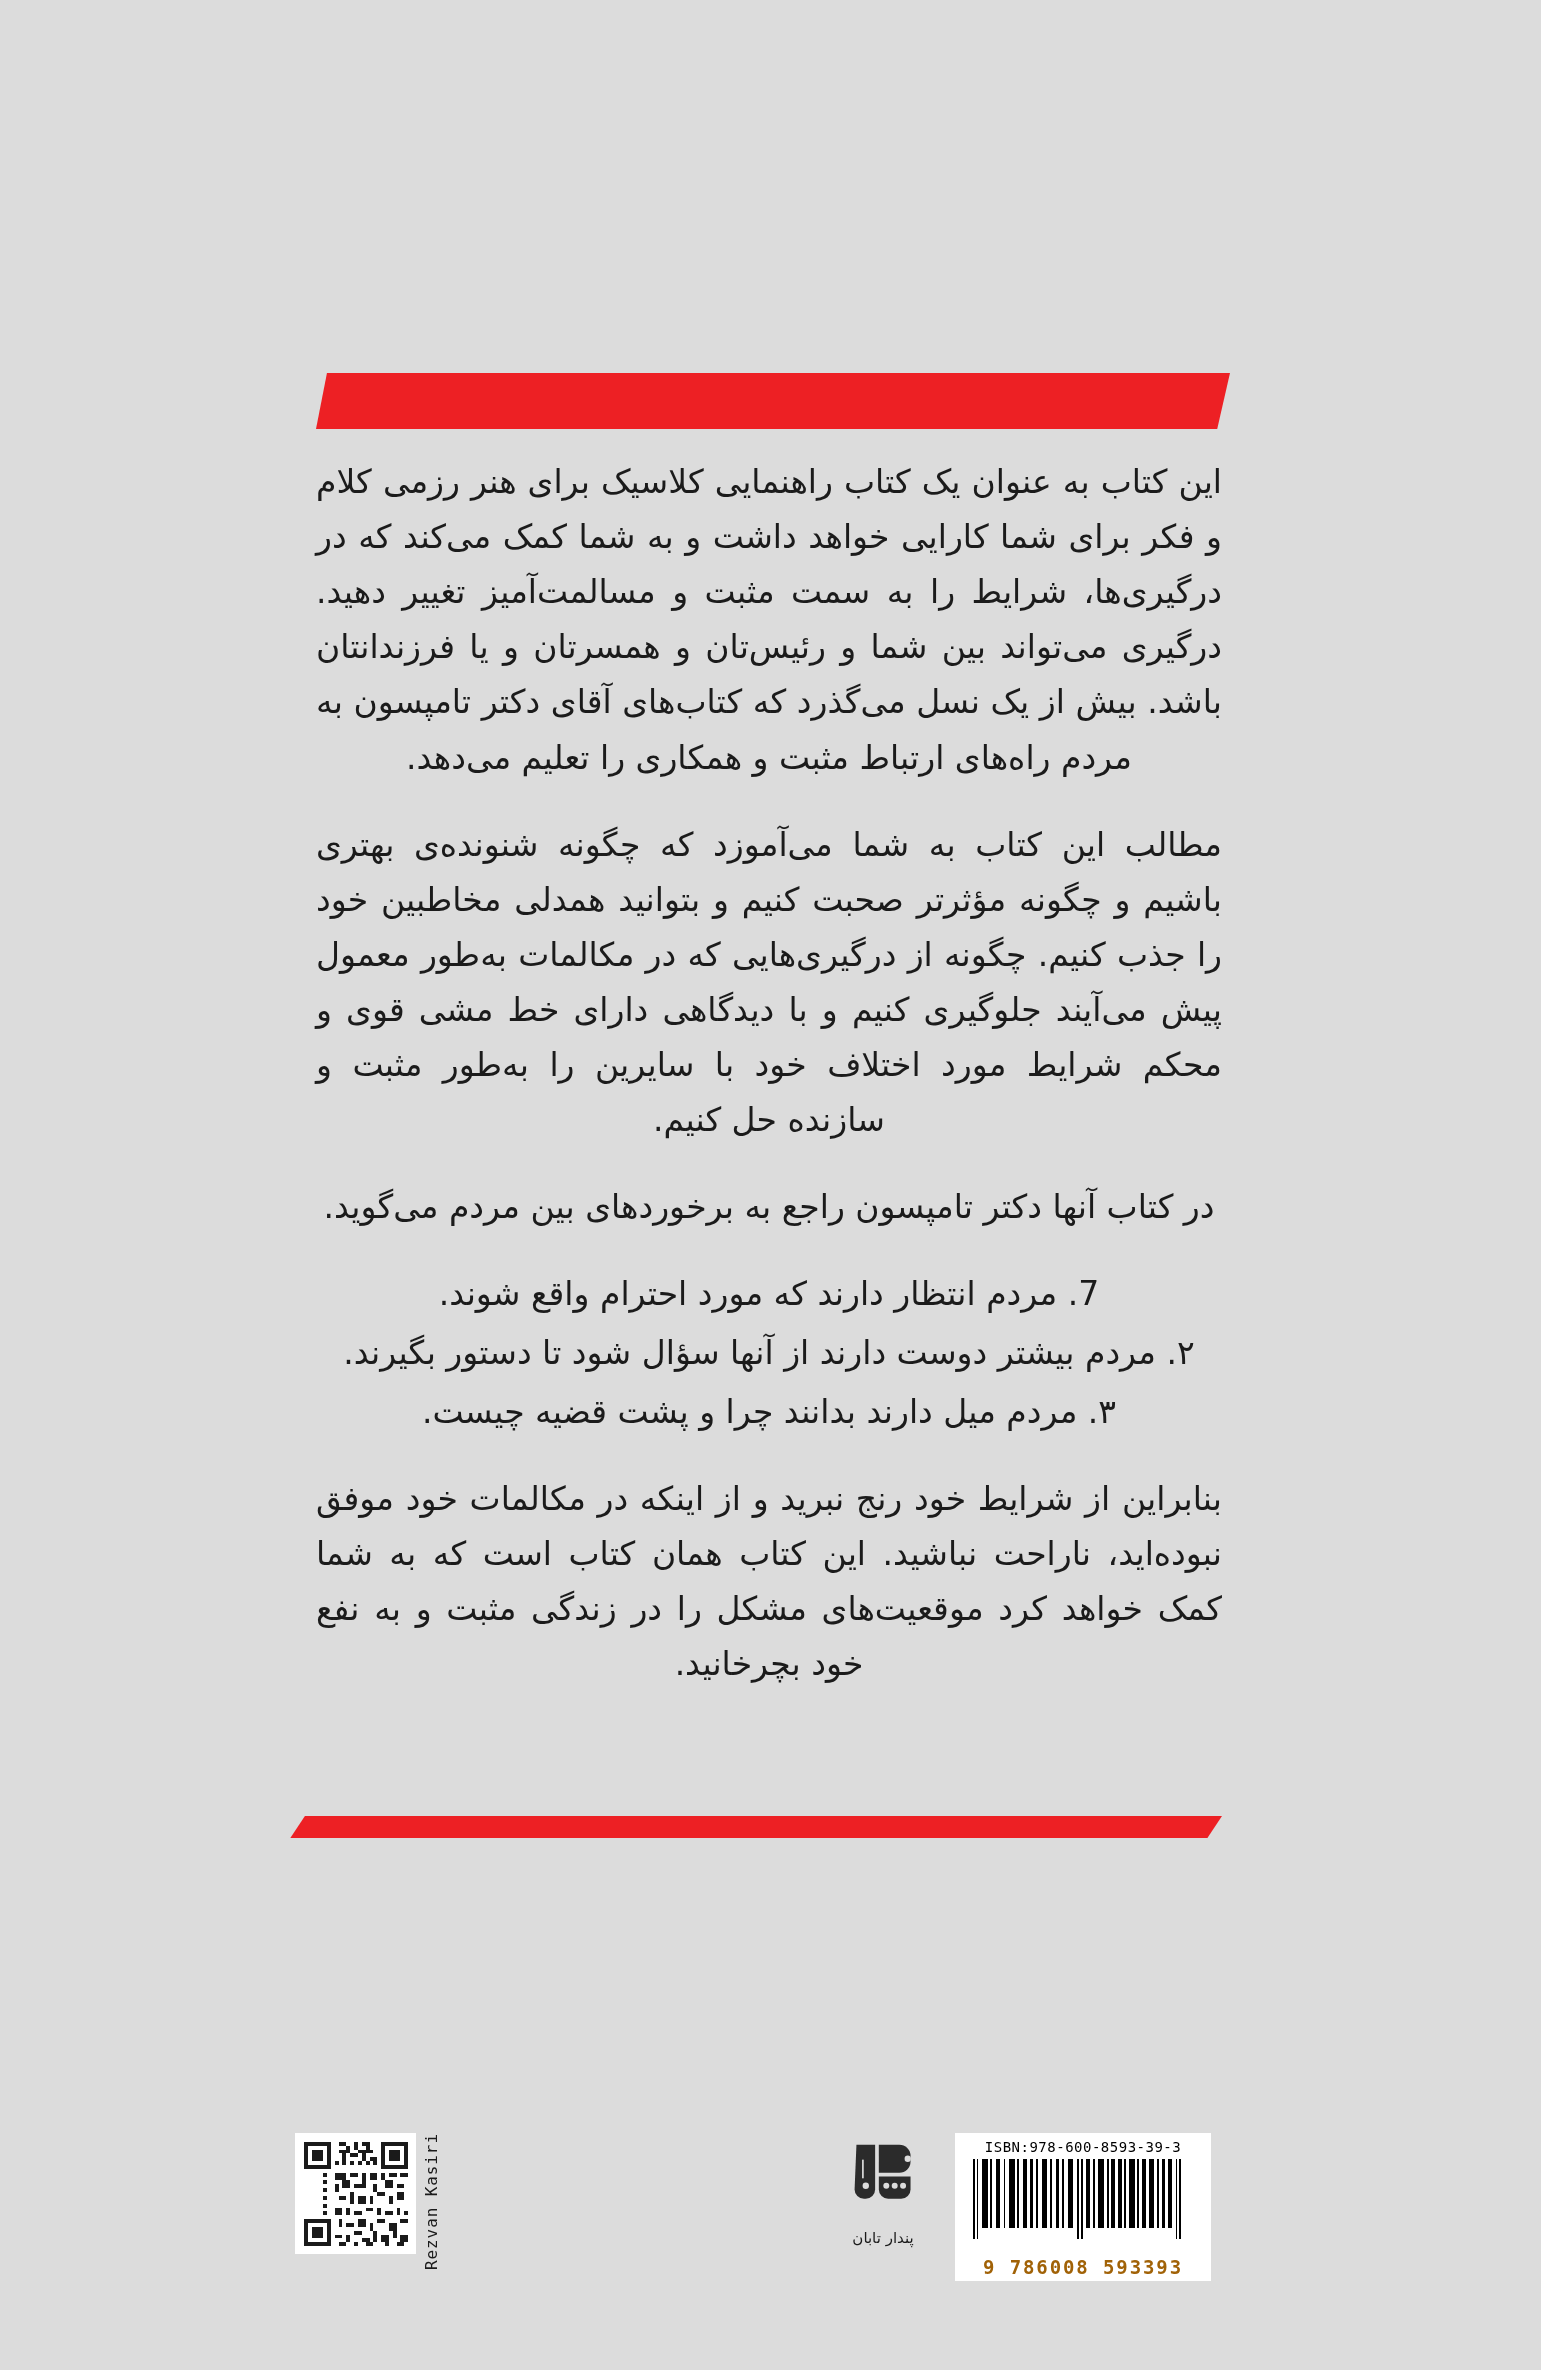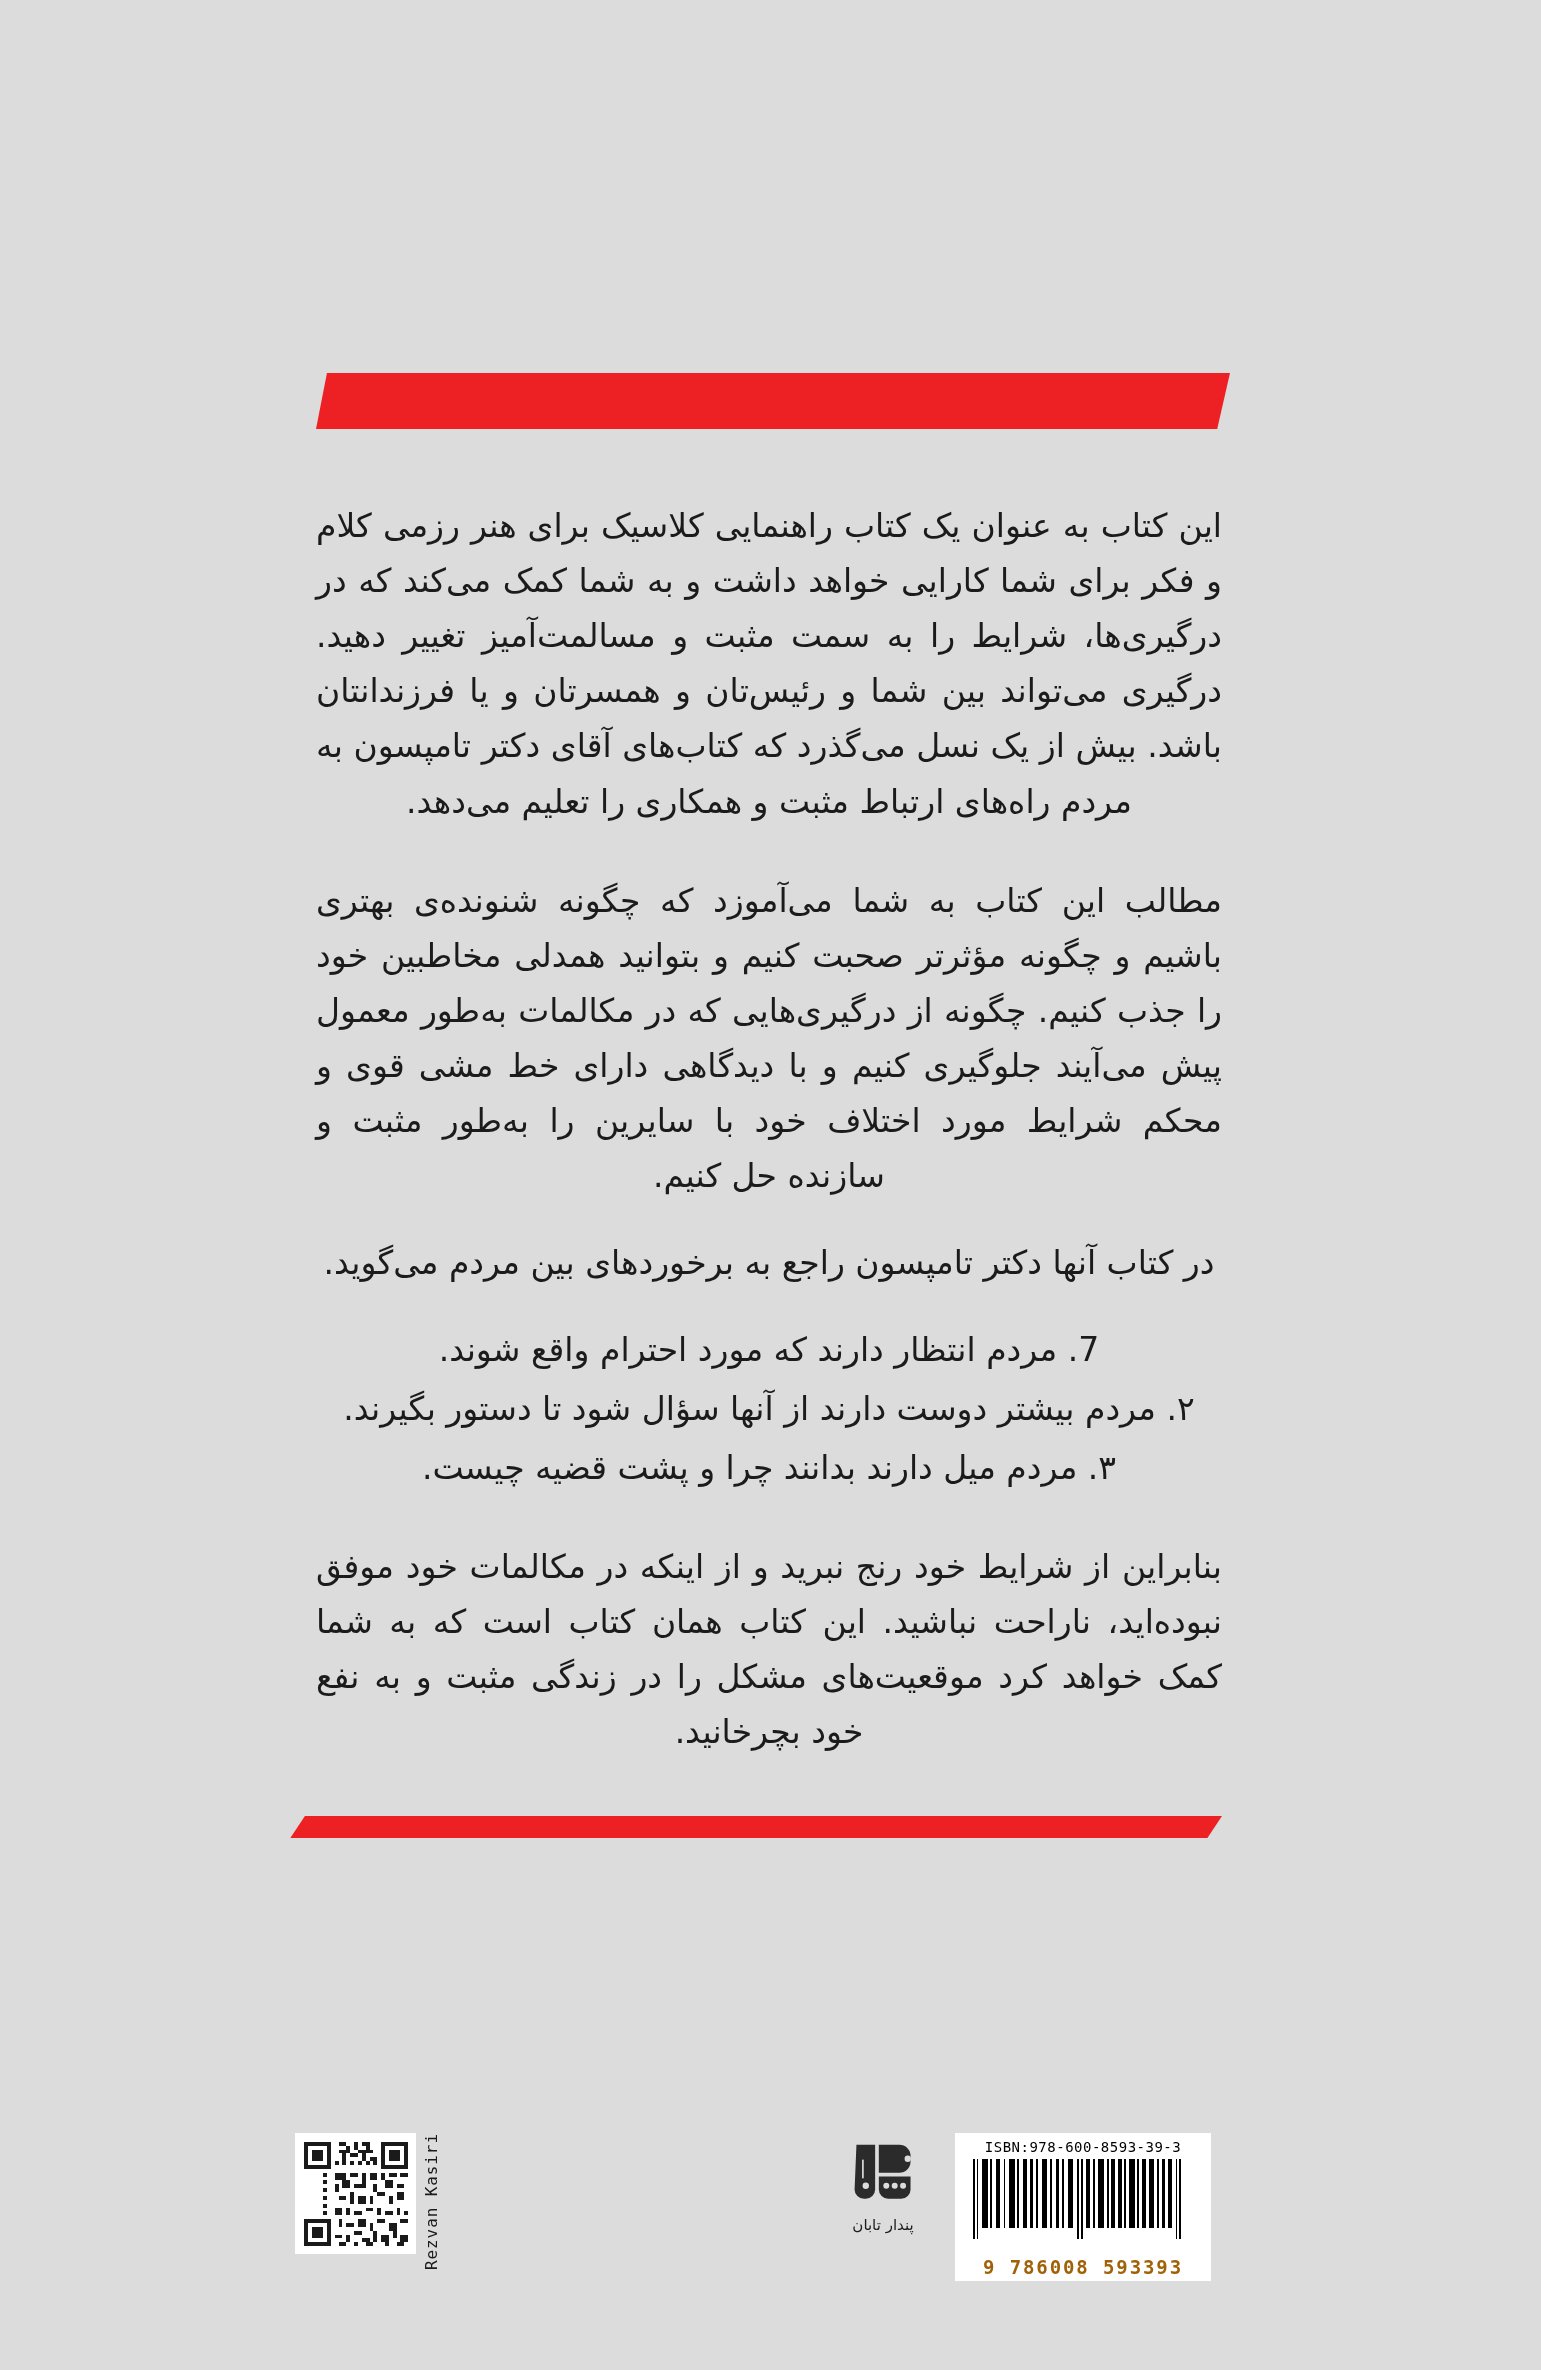--- a/index.html
+++ b/index.html
@@ -49,21 +49,20 @@
     color: #1b1b1b;
     font-size: 33px;
     line-height: 1.67;
   }
   .copy p {
     margin: 0 0 32px 0;
   }
   .copy p.block-justify {
     text-align: justify;
     text-align-last: center;
-    margin-top: 44px;
   }
   .list-intro {
     margin: 0 0 3.7px 0;
     text-align: center;
   }
   .numbered {
     margin: 0 0 32px 0;
     padding: 0;
     list-style: none;
   }
@@ -116,21 +115,21 @@
   
   .publisher {
     position: absolute;
     left: 828px;
     top: 5.6px;
     width: 112px;
     text-align: center;
   }
   .publisher svg { display: block; margin: 0 auto; }
   .publisher-name {
-    margin-top: 4px;
+    margin-top: 17px;
     font-size: 15px;
     color: #1b1b1b;
     direction: rtl;
     letter-spacing: 0.9px;
   }
 
   
   .barcode-box {
     position: absolute;
     left: 956px;

